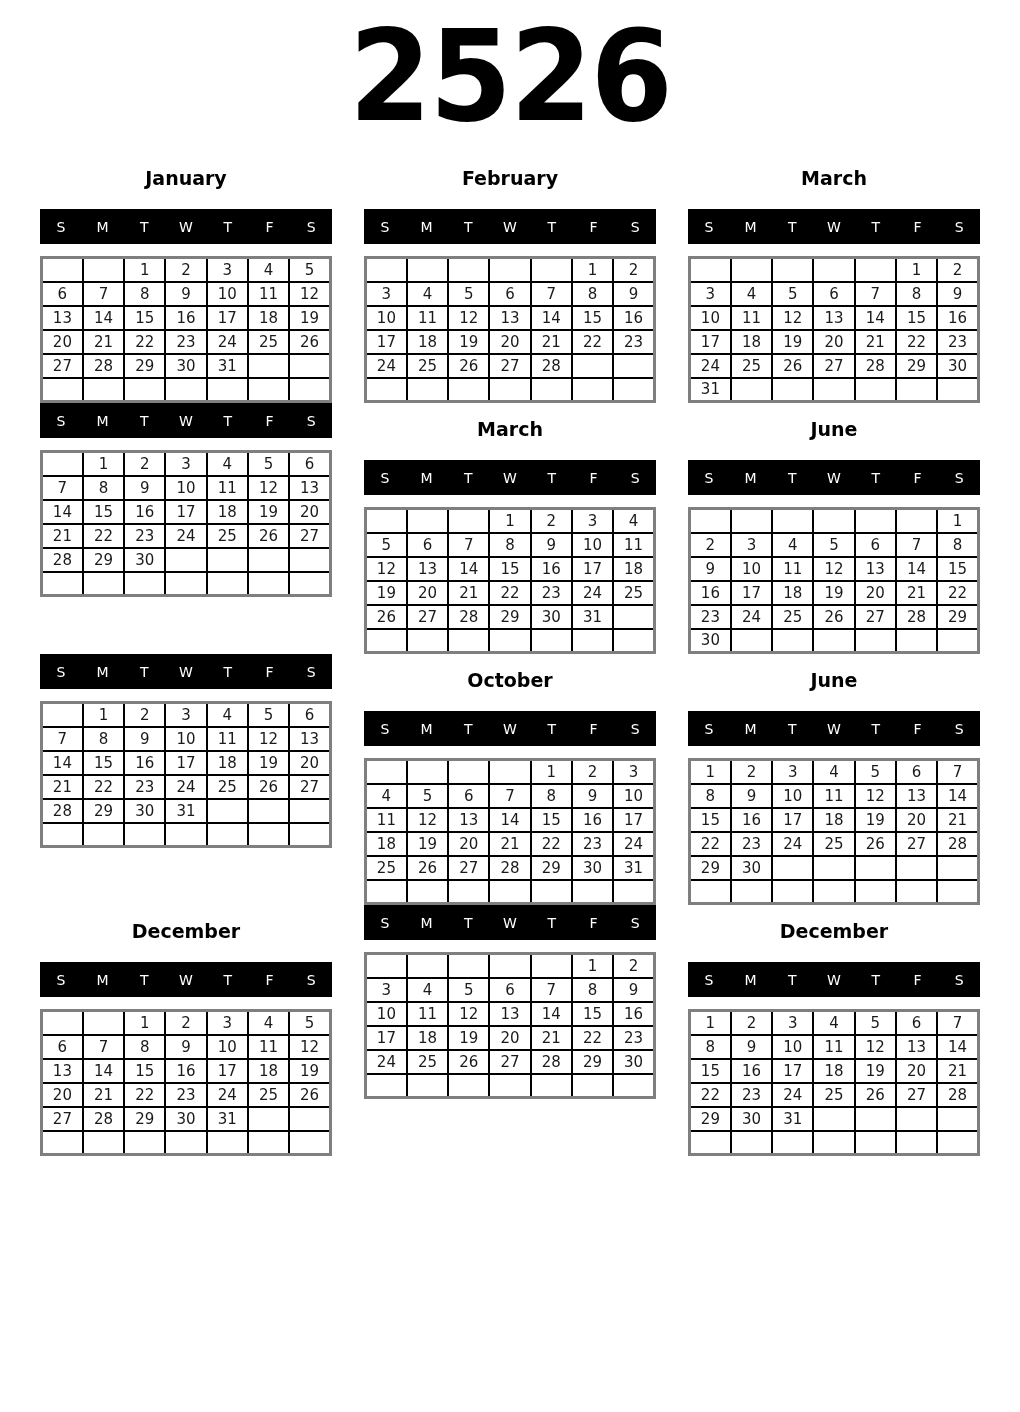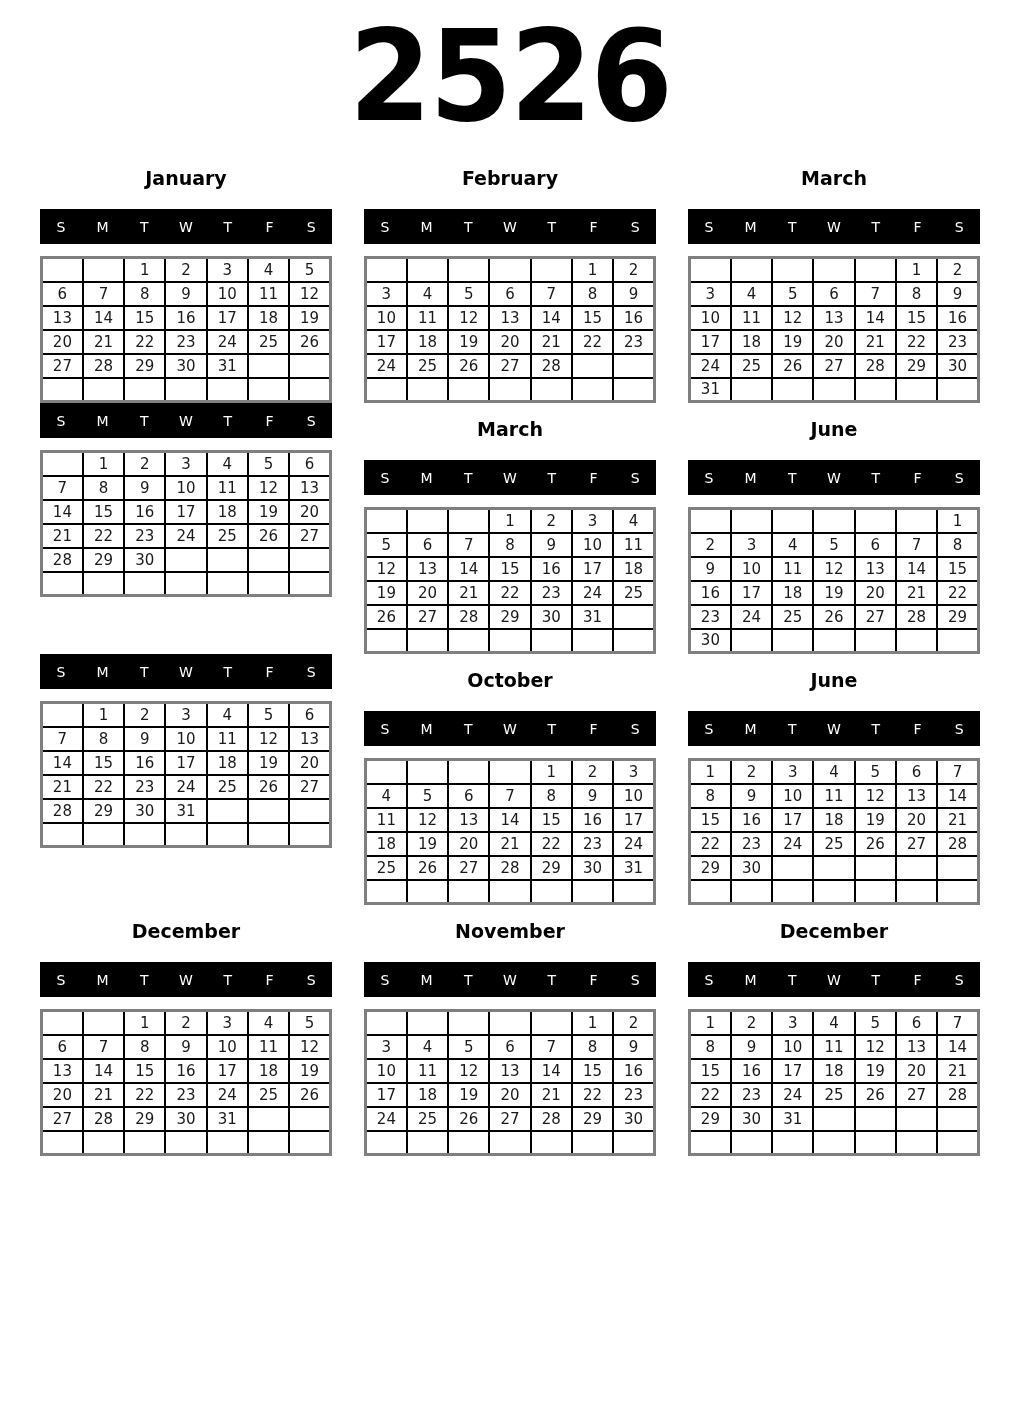--- a/index.html
+++ b/index.html
@@ -768,21 +768,20 @@
             <td></td>
             <td></td>
             <td></td>
             <td></td>
           </tr>
         </tbody>
     </table>
   </div>
 
   <div class="month">
-    <div class="month-name">November</div>
     <div class="day-header">
         <div>S</div>
         <div>M</div>
         <div>T</div>
         <div>W</div>
         <div>T</div>
         <div>F</div>
         <div>S</div>
       </div>
     <table class="days">

